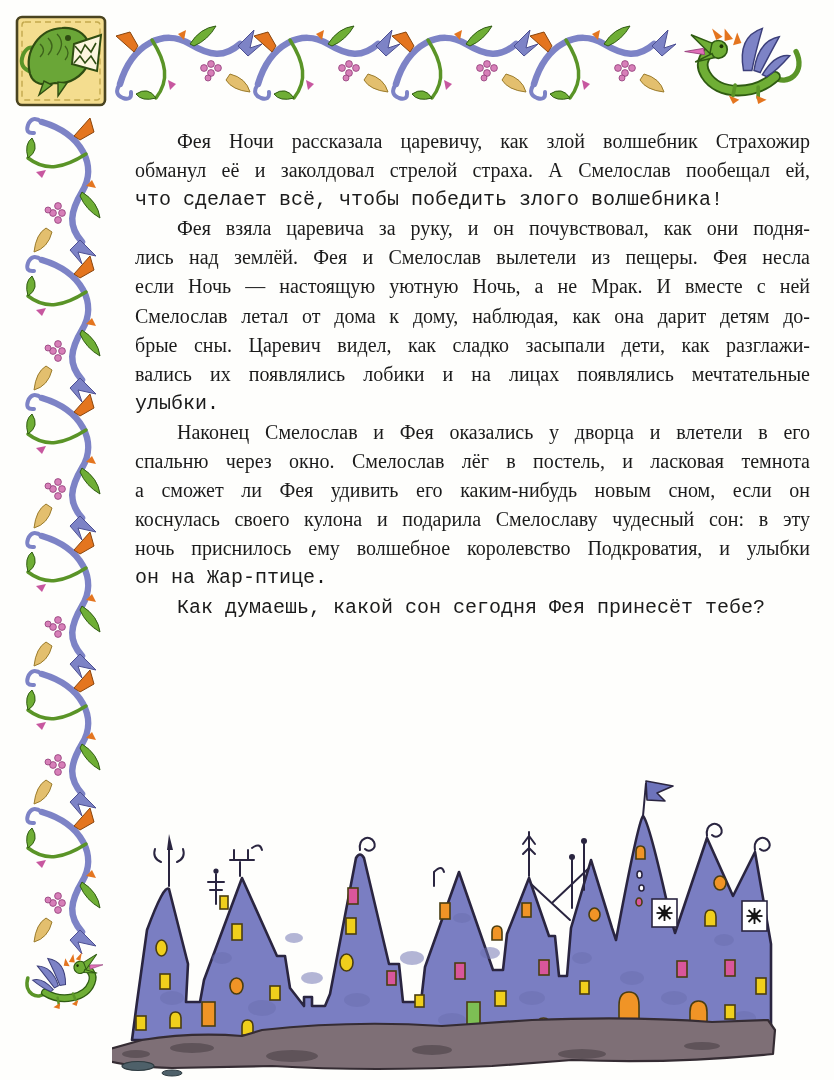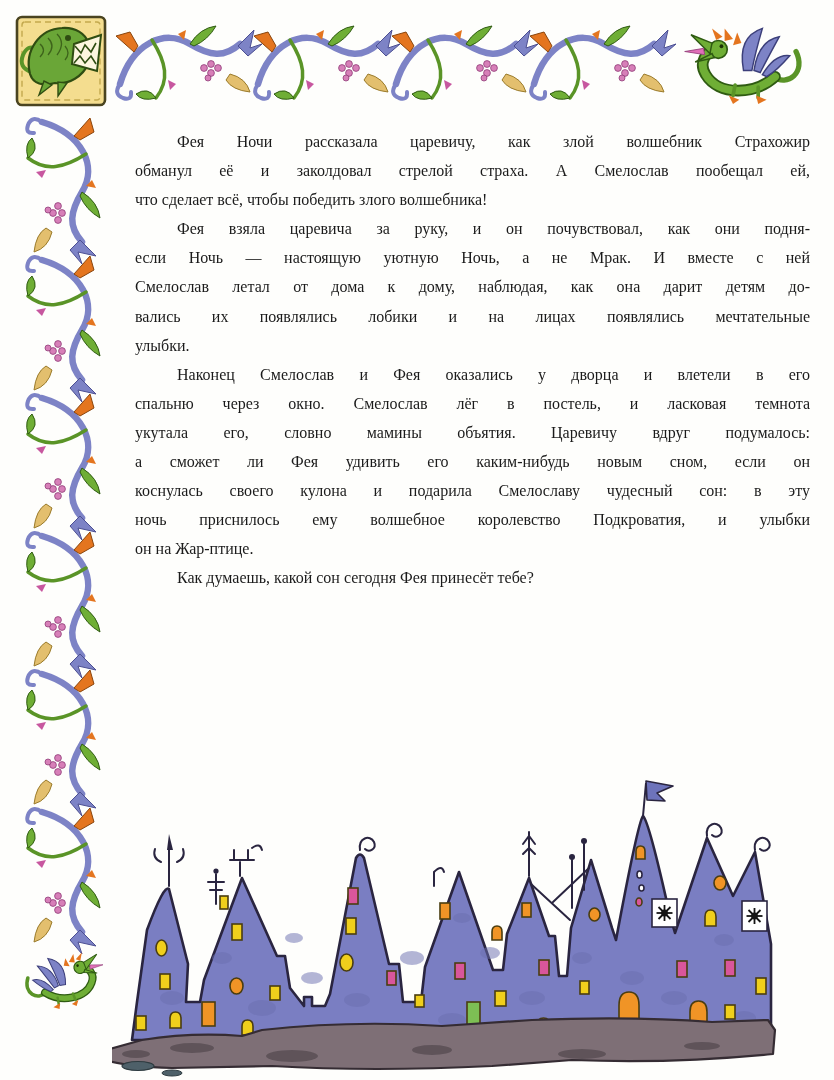--- a/index.html
+++ b/index.html
@@ -6,27 +6,27 @@
   body{
     width:834px;height:1080px;position:relative;overflow:hidden;
     background:#fefefc;
     font-family:"Liberation Serif", serif;
   }
   .corner-tile{position:absolute;left:14px;top:14px;width:94px;height:94px;}
   .top-border{position:absolute;left:112px;top:14px;width:702px;height:98px;}
   .left-border{position:absolute;left:13px;top:114px;width:98px;height:964px;}
   .story{
     position:absolute;left:135px;top:127px;width:675px;
-    color:#1b1b1b;font-size:16px;line-height:29.1px;
+    color:#1b1b1b;font-size:20px;line-height:29.1px;
   }
   .line{
     height:29.1px;overflow:hidden;
     text-align:justify;text-align-last:justify;
   }
-  .line.last{text-align-last:left;}
+  .line.last{text-align-last:left;font-family:Liberation Mono, monospace;}
   .line.indent{text-indent:42px;}
   .illustration{position:absolute;left:112px;top:768px;width:690px;height:312px;}
   svg{display:block;}
 </style>
 </head>
 <body>
 
 <svg width="0" height="0" style="position:absolute" aria-hidden="true">
   <defs>
     <g id="vine-unit">
@@ -120,27 +120,28 @@
       <use href="#dragon" transform="scale(-1,1) translate(-130,0)"></use>
     </g>
   </svg>
 </div>
 
 <div class="story">
     <div class="line indent">Фея Ночи рассказала царевичу, как злой волшебник Страхожир</div>
     <div class="line">обманул её и заколдовал стрелой страха. А Смелослав пообещал ей,</div>
     <div class="line last">что сделает всё, чтобы победить злого волшебника!</div>
     <div class="line indent">Фея взяла царевича за руку, и он почувствовал, как они подня-</div>
+    <div class="line">лись над землёй. Фея и Смелослав вылетели из пещеры. Фея несла</div>
     <div class="line">если Ночь — настоящую уютную Ночь, а не Мрак. И вместе с ней</div>
     <div class="line">Смелослав летал от дома к дому, наблюдая, как она дарит детям до-</div>
+    <div class="line">брые сны. Царевич видел, как сладко засыпали дети, как разглажи-</div>
     <div class="line">вались их появлялись лобики и на лицах появлялись мечтательные</div>
     <div class="line last">улыбки.</div>
     <div class="line indent">Наконец Смелослав и Фея оказались у дворца и влетели в его</div>
     <div class="line">спальню через окно. Смелослав лёг в постель, и ласковая темнота</div>
-    <div class="line">укутала его, словно мамины объятия. Царевичу вдруг подумалось:</div>
     <div class="line">а сможет ли Фея удивить его каким-нибудь новым сном, если он</div>
     <div class="line">коснулась своего кулона и подарила Смелославу чудесный сон: в эту</div>
     <div class="line">ночь приснилось ему волшебное королевство Подкроватия, и улыбки</div>
     <div class="line last">он на Жар-птице.</div>
     <div class="line indent last">Как думаешь,  какой сон сегодня Фея принесёт тебе?</div>
   </div>
 
 <div class="illustration">
   <svg viewBox="0 0 690 312" width="690" height="312">
 

